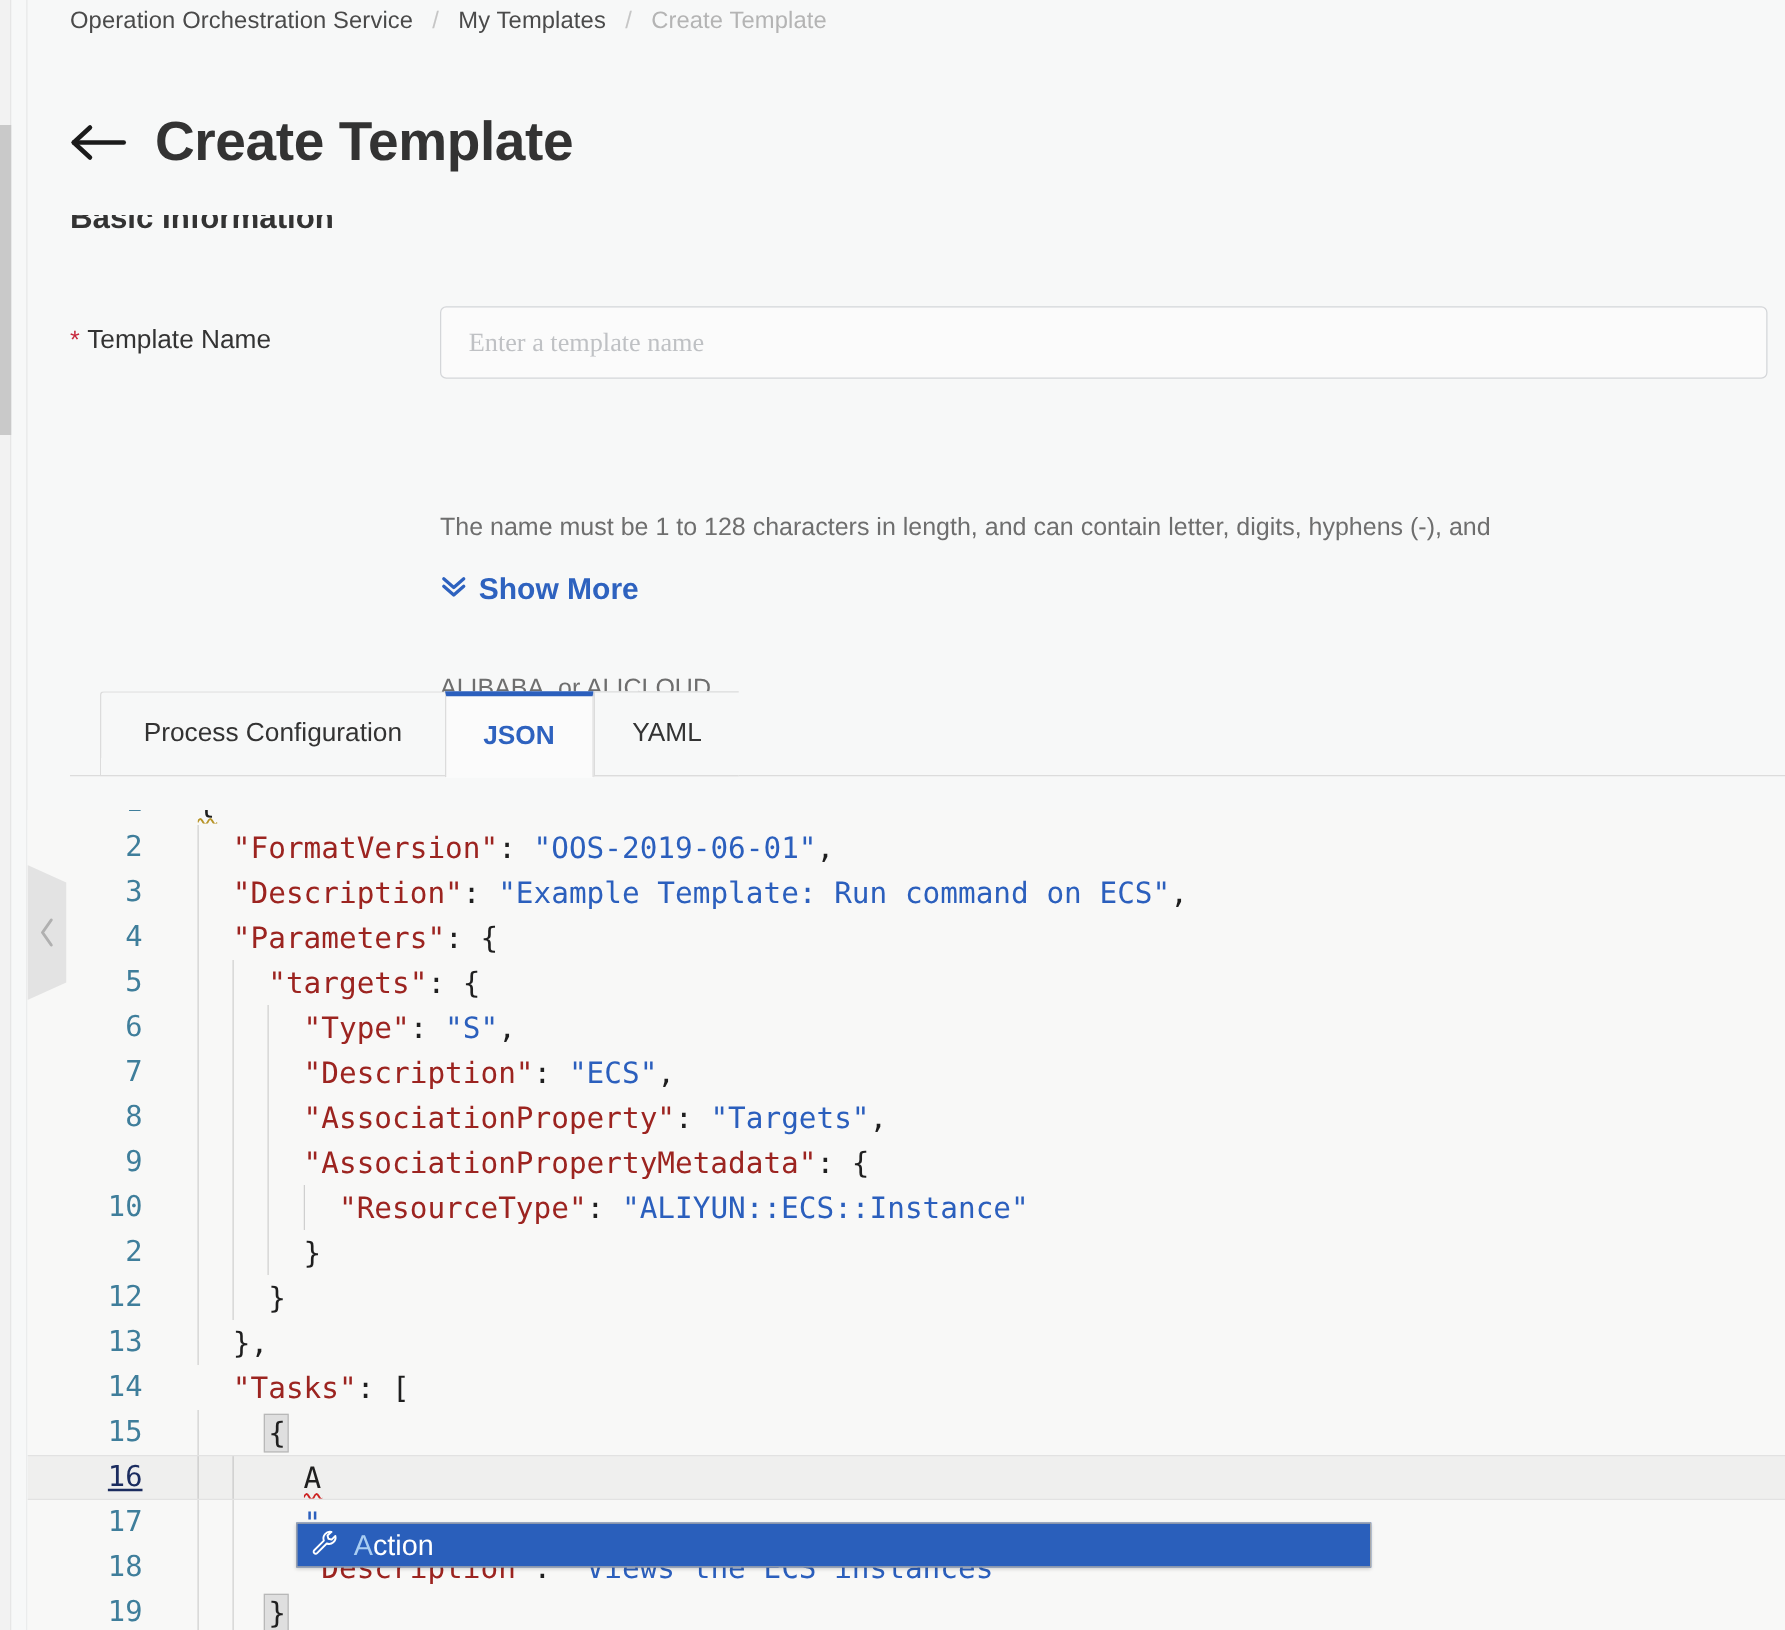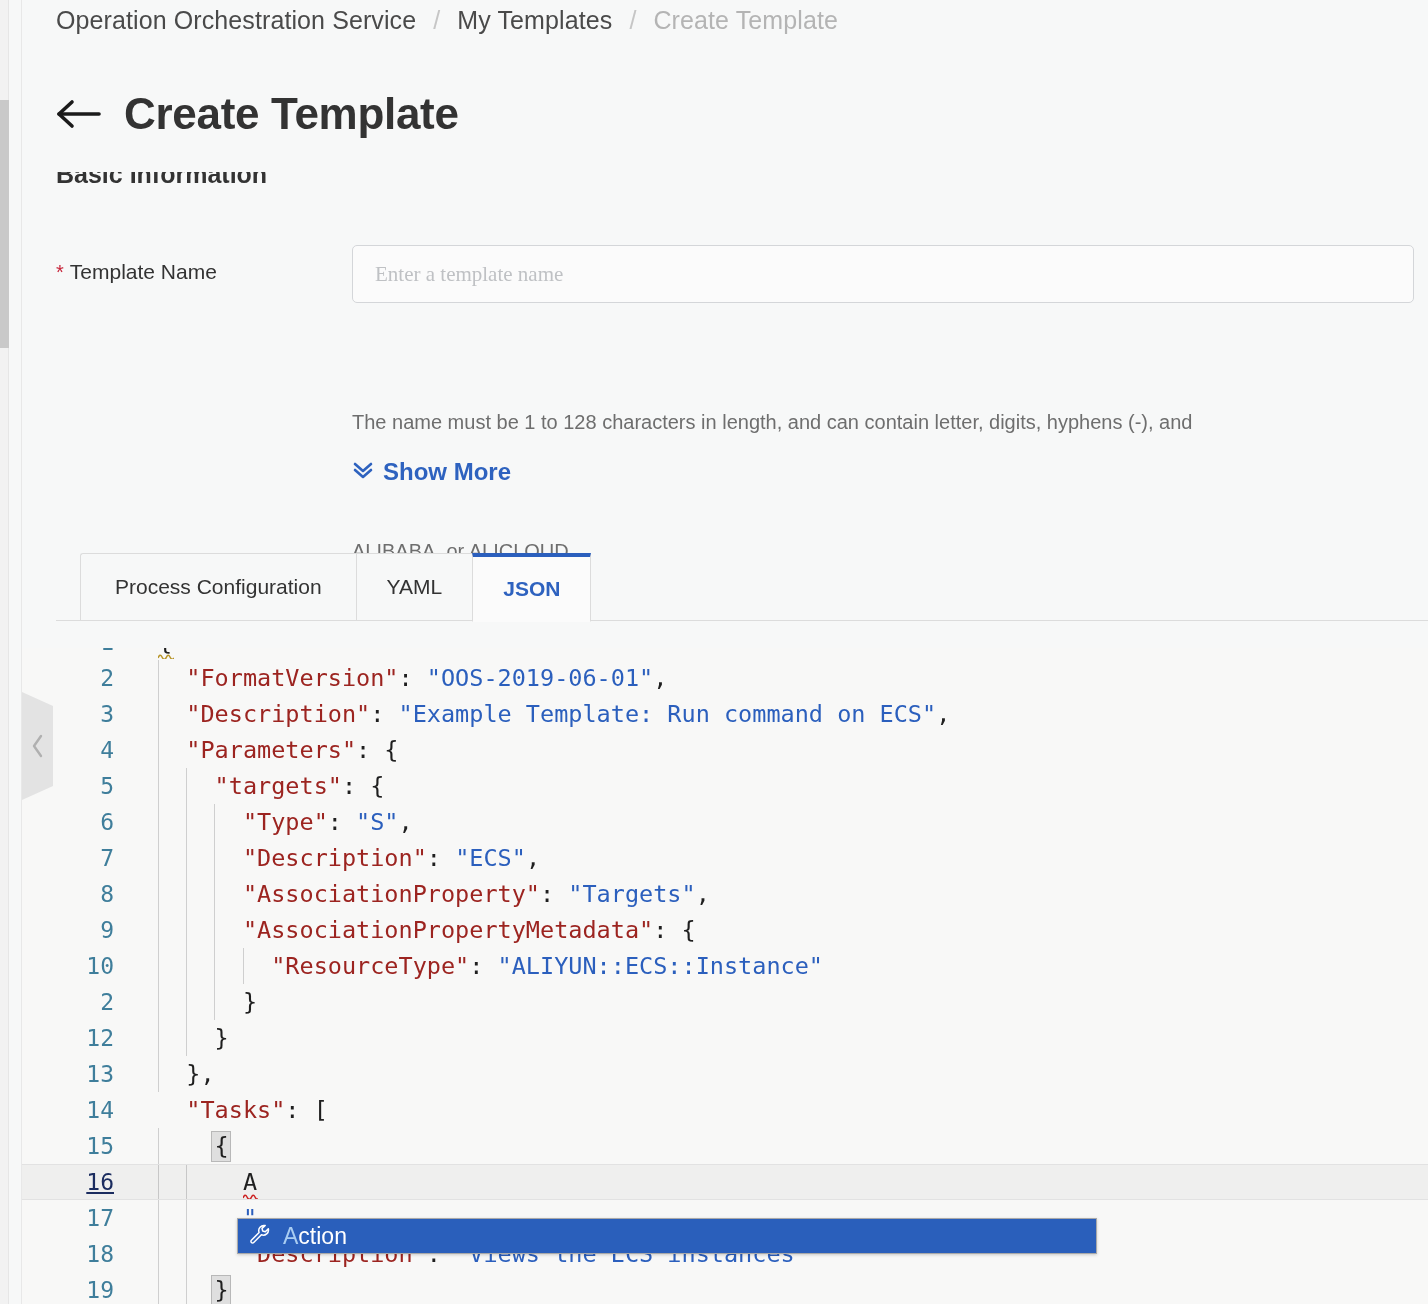--- a/index.html
+++ b/index.html
@@ -36,21 +36,21 @@
   
   .left-rule {
     position: absolute; left: 21px; top: 0;
     width: 1px; height: 1304px;
     background: #e8e8e8;
   }
 
   
   .breadcrumb {
     position: absolute; left: 56px; top: 6px;
-    font-size: 25px; color: #4b4b4b;
+    font-size: 19px; color: #4b4b4b;
     letter-spacing: 0.1px;
     white-space: nowrap;
   }
   .breadcrumb .crumb { color: #4a4a4a; }
   .breadcrumb .crumb.muted { color: #b4b4b4; }
   .breadcrumb .sep { color: #c6c6c6; margin: 0 10px; }
 
   
   .title-row {
     position: absolute; left: 56px; top: 92px;
@@ -298,25 +298,25 @@
       </svg>
     </span>
     <span>Show More</span>
   </div>
 
   <div class="tabs-underline"></div>
   <div class="tabs-bar">
     <div class="tab pad-wide">
       <span>Process Configuration</span>
     </div>
+    <div class="tab active">
+      <span>JSON</span>
+    </div>
     <div class="tab">
       <span>YAML</span>
-    </div>
-    <div class="tab active">
-      <span>JSON</span>
     </div>
   </div>
 
   <div class="editor">
     <div class="gutter" id="gutter">
         <div class="gutter-line" style="top: -24px; line-height: 36px;">1</div>
         <div class="gutter-line" style="top: 12px; line-height: 36px;">2</div>
         <div class="gutter-line" style="top: 48px; line-height: 36px;">3</div>
         <div class="gutter-line" style="top: 84px; line-height: 36px;">4</div>
         <div class="gutter-line" style="top: 120px; line-height: 36px;">5</div>

